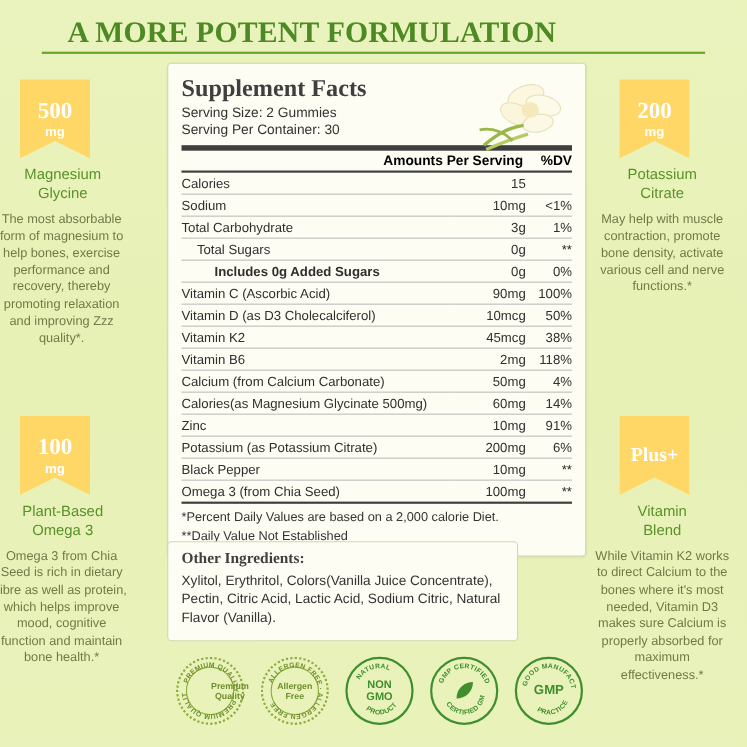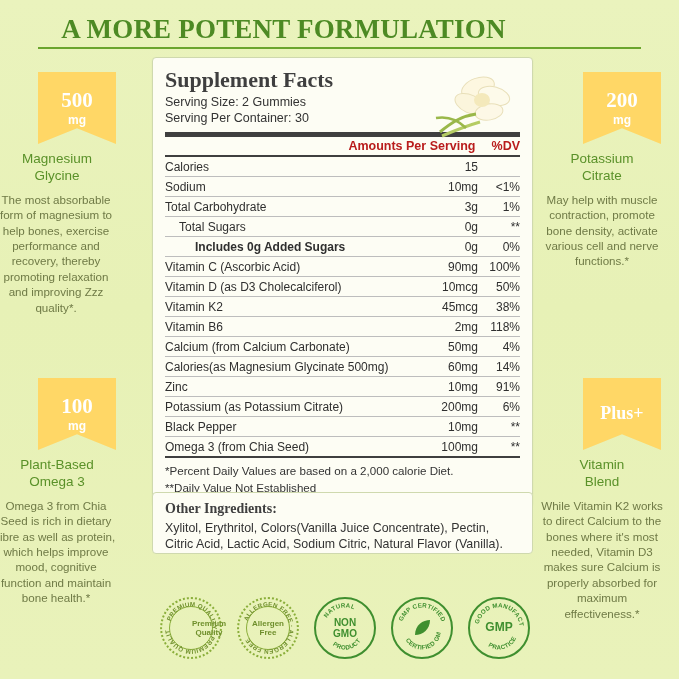--- a/index.html
+++ b/index.html
@@ -49,21 +49,21 @@
   .serving{
     font-size:12.5px;color:#333;line-height:1.25;
   }
   .flower{
     position:absolute;right:14px;top:12px;width:86px;height:70px;
   }
   .hr-thick{height:5px;background:#3f3f3f;margin:6px 0 0 0;}
   .hr-med{height:2px;background:#3f3f3f;margin:0;}
   .amt-row{
     display:flex;justify-content:flex-end;align-items:center;
-    font-size:12.5px;font-weight:bold;color:#b91c1c;
+    font-size:12.5px;font-weight:bold;color:#000000;
     padding:2px 0 2px 0;
   }
   .amt-row .a{margin-right:16px;}
   table.nutri{
     width:100%;border-collapse:collapse;font-size:12px;color:#2f2f2f;
   }
   table.nutri td{
     padding:2.5px 0;
     border-bottom:1px solid #bdbdbd;
     vertical-align:bottom;
@@ -71,44 +71,43 @@
   table.nutri tr:last-child td{border-bottom:none;}
   td.name{text-align:left;}
   td.amt{text-align:right;width:70px;padding-right:6px;white-space:nowrap;}
   td.dv{text-align:right;width:42px;white-space:nowrap;}
   .indent1{padding-left:14px !important;}
   .indent2{padding-left:30px !important;font-weight:bold;}
   .footnote{
     font-size:11.6px;color:#333;line-height:1.3;margin-top:5px;
   }
   .other{
-    position:absolute;left:152px;top:492px;width:381px;
+    position:absolute;left:152px;top:492px;width:319px;
     background:#fdfdf4;
     border:1px solid #cfd9ae;
     border-radius:4px;
-    padding:8px 12px 0 12px;
+    padding:8px 12px 13px 12px;
     box-sizing:border-box;
   }
   .other h3{
     margin:0 0 3px 0;font-size:14px;font-family:"Liberation Serif", serif;
     font-weight:bold;color:#3f3f3f;
   }
   .other p{margin:0;font-size:12.4px;color:#333;line-height:1.32;}
 
   
   .badge{
     position:absolute;width:78px;
   }
   .ribbon{
-    position:relative;width:78px;height:72px;
+    position:relative;width:64px;height:72px;
     background:#ffd766;
     clip-path:polygon(0 0,100% 0,100% 100%,50% 78%,0 100%);
     display:flex;flex-direction:column;align-items:center;justify-content:center;
     color:#ffffff;
-    margin-left:20px;
   }
   .ribbon .big{
     font-family:"Liberation Serif", serif;
     font-weight:bold;font-size:21px;line-height:1;
   }
   .ribbon .unit{font-size:12px;font-weight:bold;margin-top:2px;}
   .badge-title{
     margin-top:7px;text-align:center;
     font-size:13.5px;color:#5a9129;line-height:1.25;
   }

